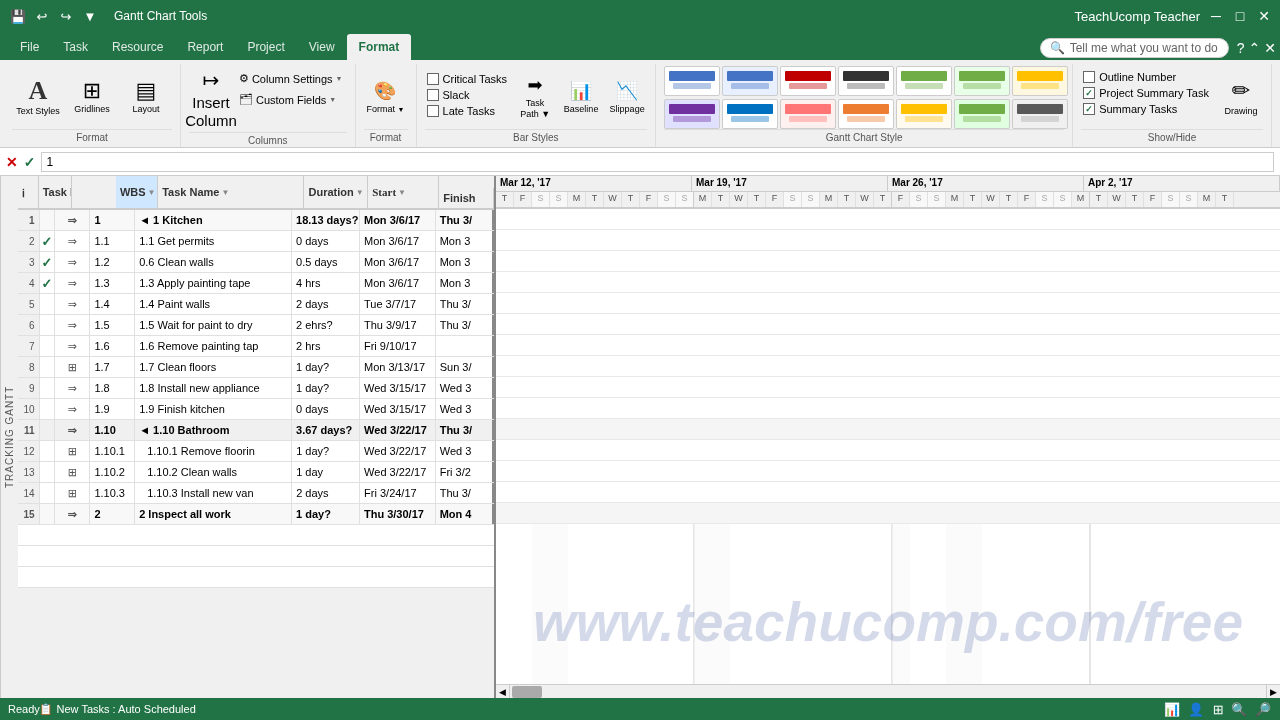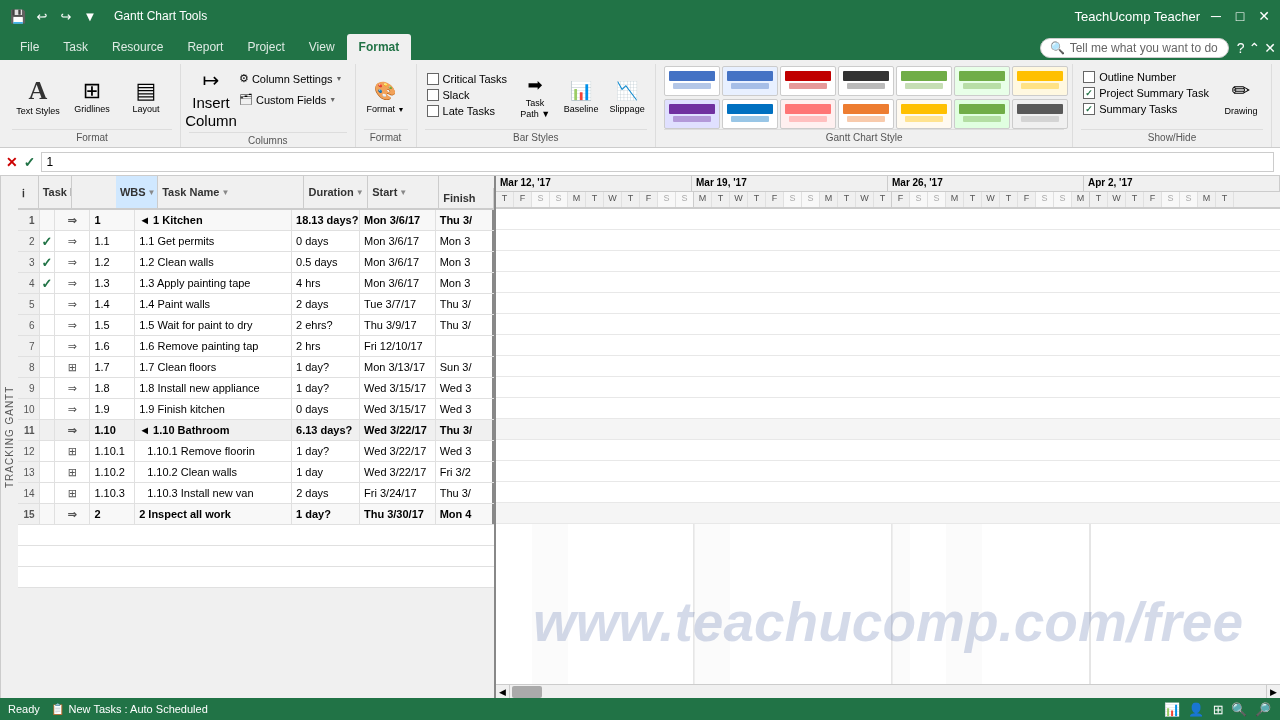--- a/index.html
+++ b/index.html
@@ -89,21 +89,21 @@
     .col-headers {
       display: flex; background: #f0f0f0; border-bottom: 2px solid #ccc;
       font-size: 11px; font-weight: 600; color: #333;
     }
     .ch { padding: 4px 4px; border-right: 1px solid #ccc; display: flex; align-items: center; gap: 2px; user-select: none; cursor: pointer; white-space: nowrap; overflow: hidden; }
     .ch-info { width: 22px; text-align: center; }
     .ch-mode { width: 36px; }
     .ch-wbs { width: 46px; }
     .ch-name { width: 162px; }
     .ch-dur { width: 70px; }
-    .ch-start { width: 78px; }
+    .ch-start { width: 78px; font-family: Liberation Serif, serif; }
     .ch-finish { width: 60px; margin-top: 12px; }
     .sort-arrow { font-size: 8px; color: #888; }
 
     
     .data-rows { flex: 1; overflow-y: auto; }
     .data-row {
       display: flex; border-bottom: 1px solid #e0e0e0; height: 21px;
       align-items: center; background: white;
     }
     .data-row.selected { background: #cce8ff; }
@@ -130,21 +130,21 @@
       font-size: 55px; font-weight: 900; color: #1a3a8c; opacity: 0.18;
       white-space: nowrap; pointer-events: none; z-index: 10;
       font-style: italic;
     }
 
     
     .status-bar {
       height: 22px; background: #217346; display: flex; align-items: center;
       padding: 0 8px; color: white; font-size: 11px; justify-content: space-between;
     }
-    .status-left { display: flex; gap: 12px; }
+    .status-left { display: flex; gap: 0; }
     .status-right { display: flex; gap: 8px; align-items: center; }
     .status-icon { font-size: 13px; cursor: pointer; }
 
     
     .h-scroll {
       height: 14px; background: #f0f0f0; border-top: 1px solid #ccc;
       display: flex; align-items: center;
     }
     .h-scroll-left { width: 14px; height: 14px; display: flex; align-items: center; justify-content: center; cursor: pointer; font-size: 9px; border-right: 1px solid #ccc; }
     .h-scroll-right { width: 14px; height: 14px; display: flex; align-items: center; justify-content: center; cursor: pointer; font-size: 9px; border-left: 1px solid #ccc; }
@@ -447,21 +447,21 @@
 
       <div class="data-row">
         <div class="dc dc-num">3</div>
         <div class="dc dc-check">
             <span class="check-green">✓</span>
           </div>
         <div class="dc dc-mode">
             <span class="mode-icon">⇒</span>
           </div>
         <div class="dc dc-wbs">1.2</div>
-        <div class="dc dc-name">1.2 Clean walls</div>
+        <div class="dc dc-name">0.6 Clean walls</div>
         <div class="dc dc-dur">0.5 days</div>
         <div class="dc dc-start">Mon 3/6/17</div>
         <div class="dc dc-finish">Mon 3</div>
       </div>
 
       <div class="data-row">
         <div class="dc dc-num">4</div>
         <div class="dc dc-check">
             <span class="check-green">✓</span>
           </div>
@@ -503,21 +503,21 @@
 
       <div class="data-row">
         <div class="dc dc-num">7</div>
         <div class="dc dc-check"></div>
         <div class="dc dc-mode">
             <span class="mode-icon">⇒</span>
           </div>
         <div class="dc dc-wbs">1.6</div>
         <div class="dc dc-name">1.6 Remove painting tap</div>
         <div class="dc dc-dur">2 hrs</div>
-        <div class="dc dc-start">Fri 12/10/17</div>
+        <div class="dc dc-start">Fri 9/10/17</div>
         <div class="dc dc-finish"></div>
       </div>
 
       <div class="data-row">
         <div class="dc dc-num">8</div>
         <div class="dc dc-check"></div>
         <div class="dc dc-mode">
             <span class="mode-summary">⊞</span>
           </div>
         <div class="dc dc-wbs">1.7</div>
@@ -554,21 +554,21 @@
       </div>
 
       <div class="data-row group-summary">
         <div class="dc dc-num">11</div>
         <div class="dc dc-check"></div>
         <div class="dc dc-mode">
             <span class="mode-icon">⇒</span>
           </div>
         <div class="dc dc-wbs">1.10</div>
         <div class="dc dc-name">◄ 1.10 Bathroom</div>
-        <div class="dc dc-dur">6.13 days?</div>
+        <div class="dc dc-dur">3.67 days?</div>
         <div class="dc dc-start">Wed 3/22/17</div>
         <div class="dc dc-finish">Thu 3/</div>
       </div>
 
       <div class="data-row">
         <div class="dc dc-num">12</div>
         <div class="dc dc-check"></div>
         <div class="dc dc-mode">
             <span class="mode-summary">⊞</span>
           </div>

